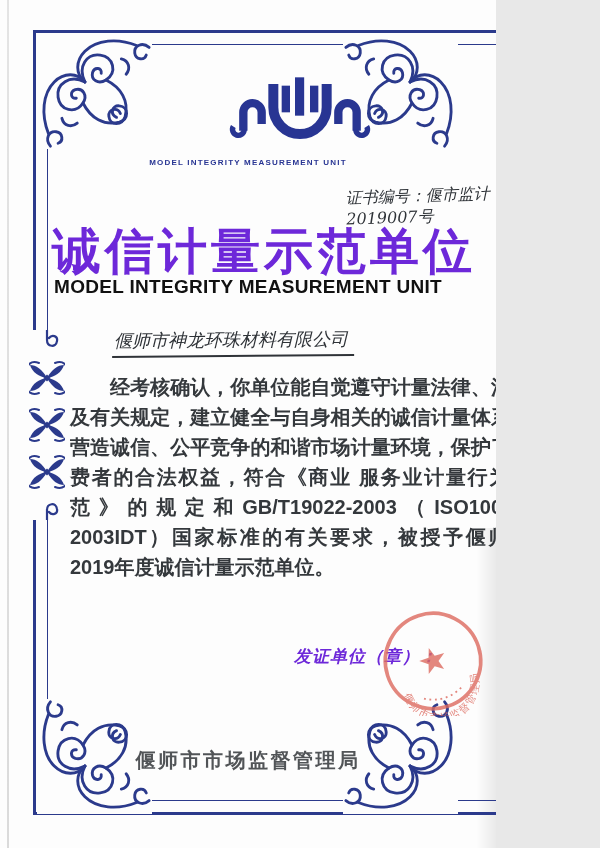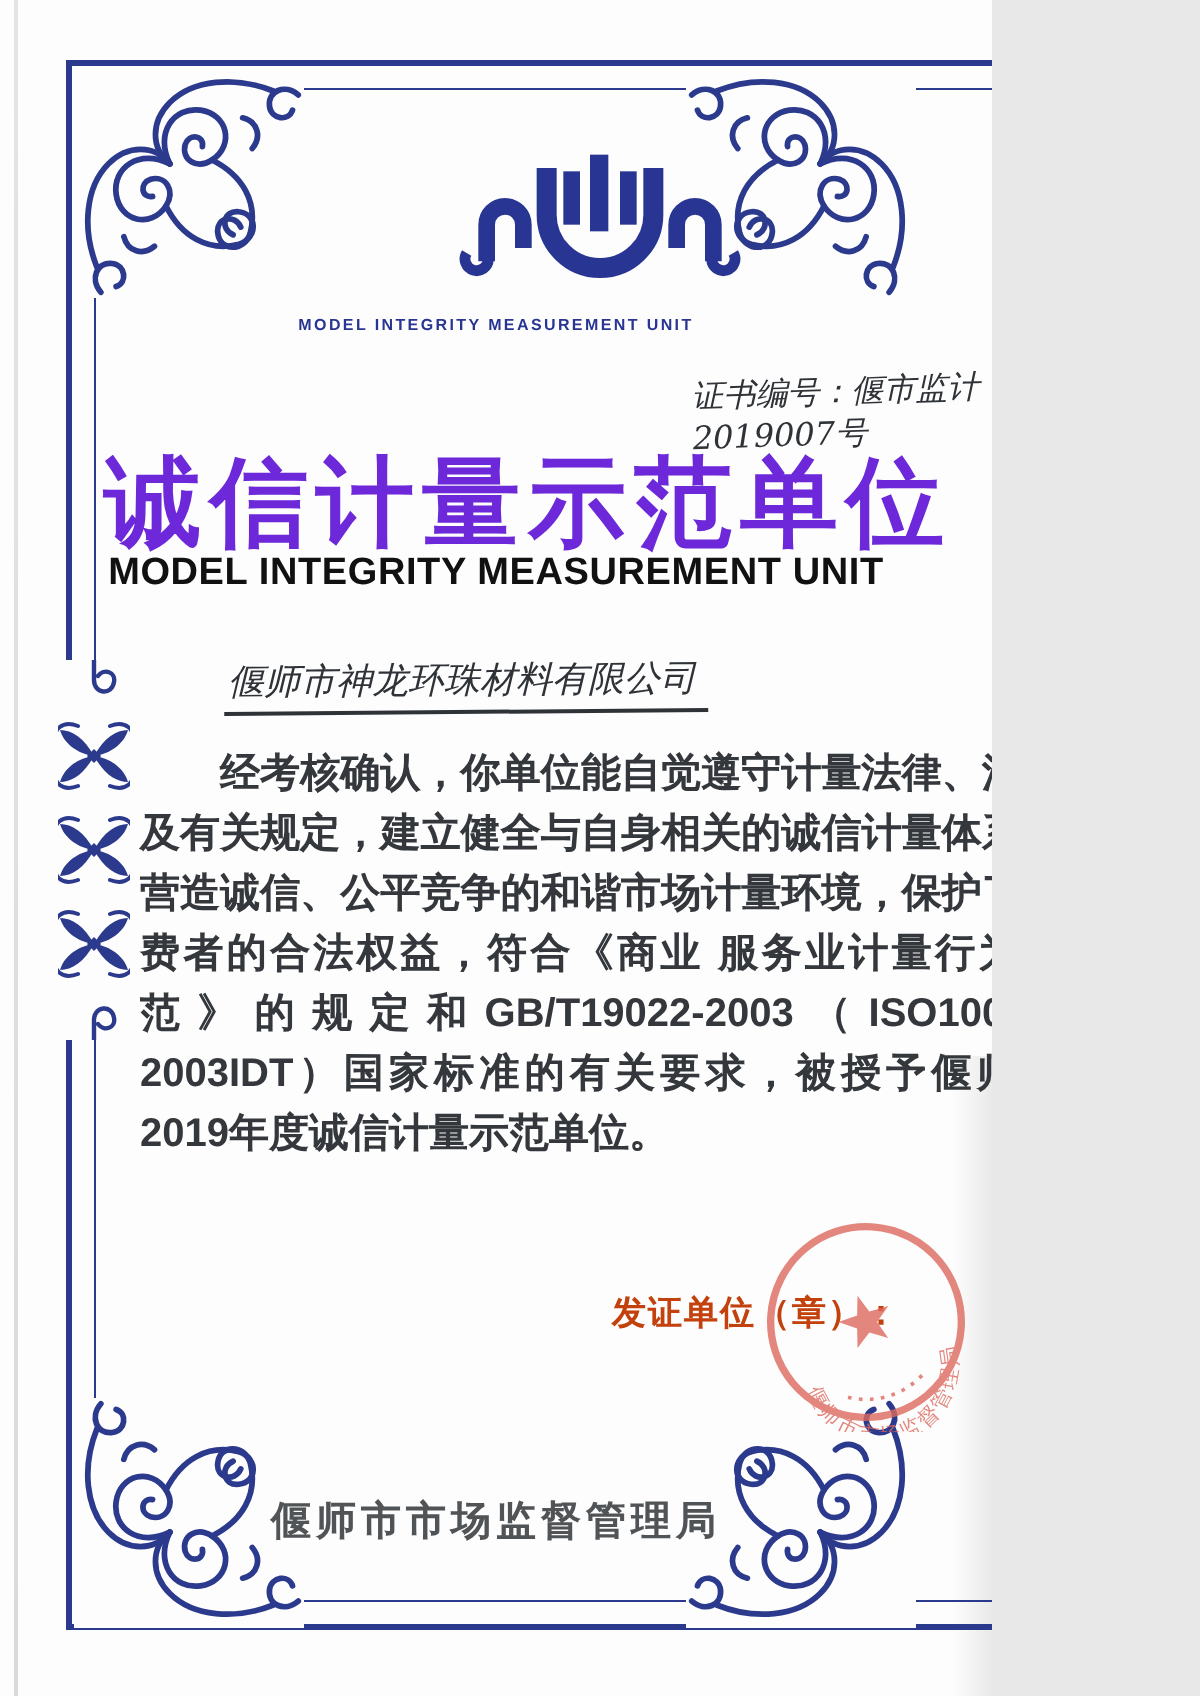--- a/index.html
+++ b/index.html
@@ -33,22 +33,22 @@
             font-family:"DejaVu Serif",serif;font-weight:bold;font-size:49px;
             letter-spacing:4px;color:#6d28d9;z-index:3;}
   .title-en{position:absolute;left:0;top:276px;width:100%;text-align:center;
             font-weight:bold;font-size:19px;letter-spacing:.3px;color:#111;z-index:3;}
   .company{position:absolute;left:112px;top:328px;min-width:184px;padding:0 6px 3px 2px;
            border-bottom:2px solid #2f3338;font-family:"DejaVu Serif",serif;font-style:italic;
            font-size:18px;color:#2f3338;transform:rotate(-.5deg);z-index:3;}
   .body-text{position:absolute;left:70px;top:372px;width:461px;font-size:20px;
              line-height:30px;font-weight:bold;color:#34383c;text-align:justify;
              text-indent:2em;z-index:3;}
-  .issuer-label{position:absolute;left:306px;top:645px;font-size:17px;font-weight:bold;
-                letter-spacing:1px;color:#c2410c;z-index:3;}
+  .issuer-label{position:absolute;left:294px;top:645px;font-size:17px;font-weight:bold;
+                letter-spacing:1px;color:#6d28d9;z-index:3;font-style:italic;}
   .seal{position:absolute;left:378px;top:606px;width:110px;height:110px;z-index:4;opacity:.8;}
   .seal svg{width:100%;height:100%;display:block;}
   .org-bottom{position:absolute;left:0;top:747px;width:100%;text-align:center;font-size:20px;
               font-weight:bold;letter-spacing:2.5px;color:#515457;z-index:3;}
 </style>
 </head>
 <body>
 
 <svg width="0" height="0" style="position:absolute">
   <defs>

